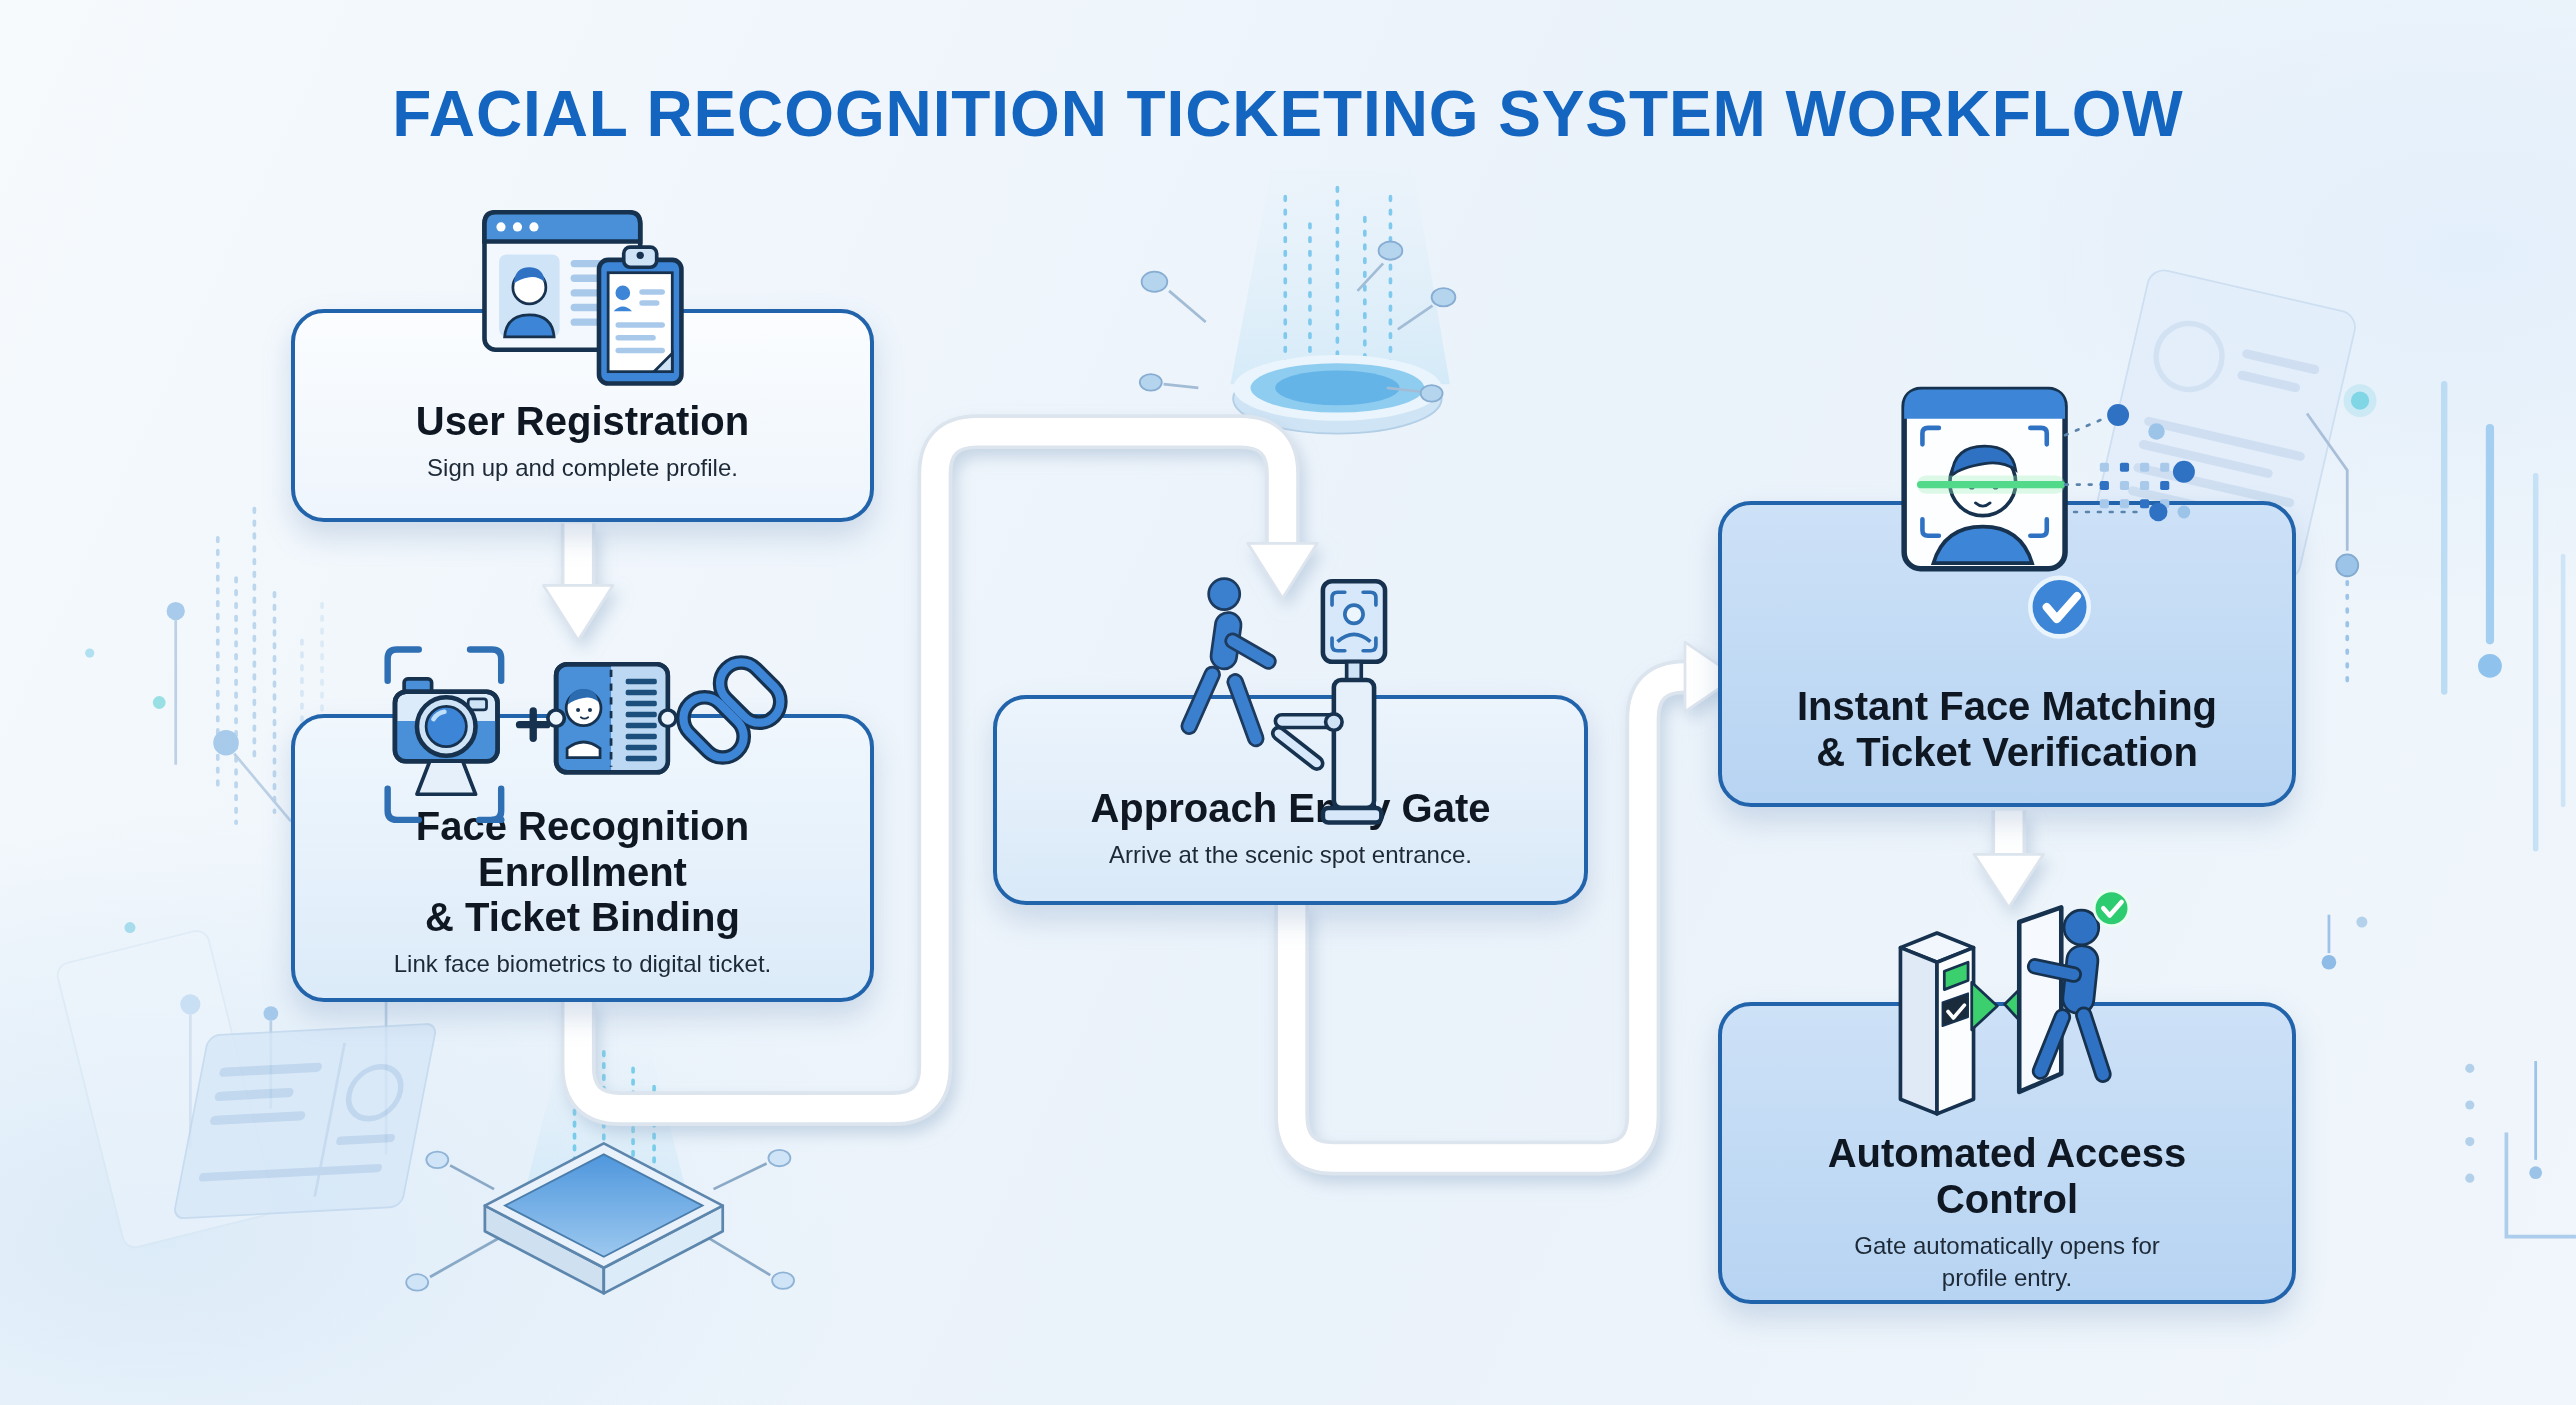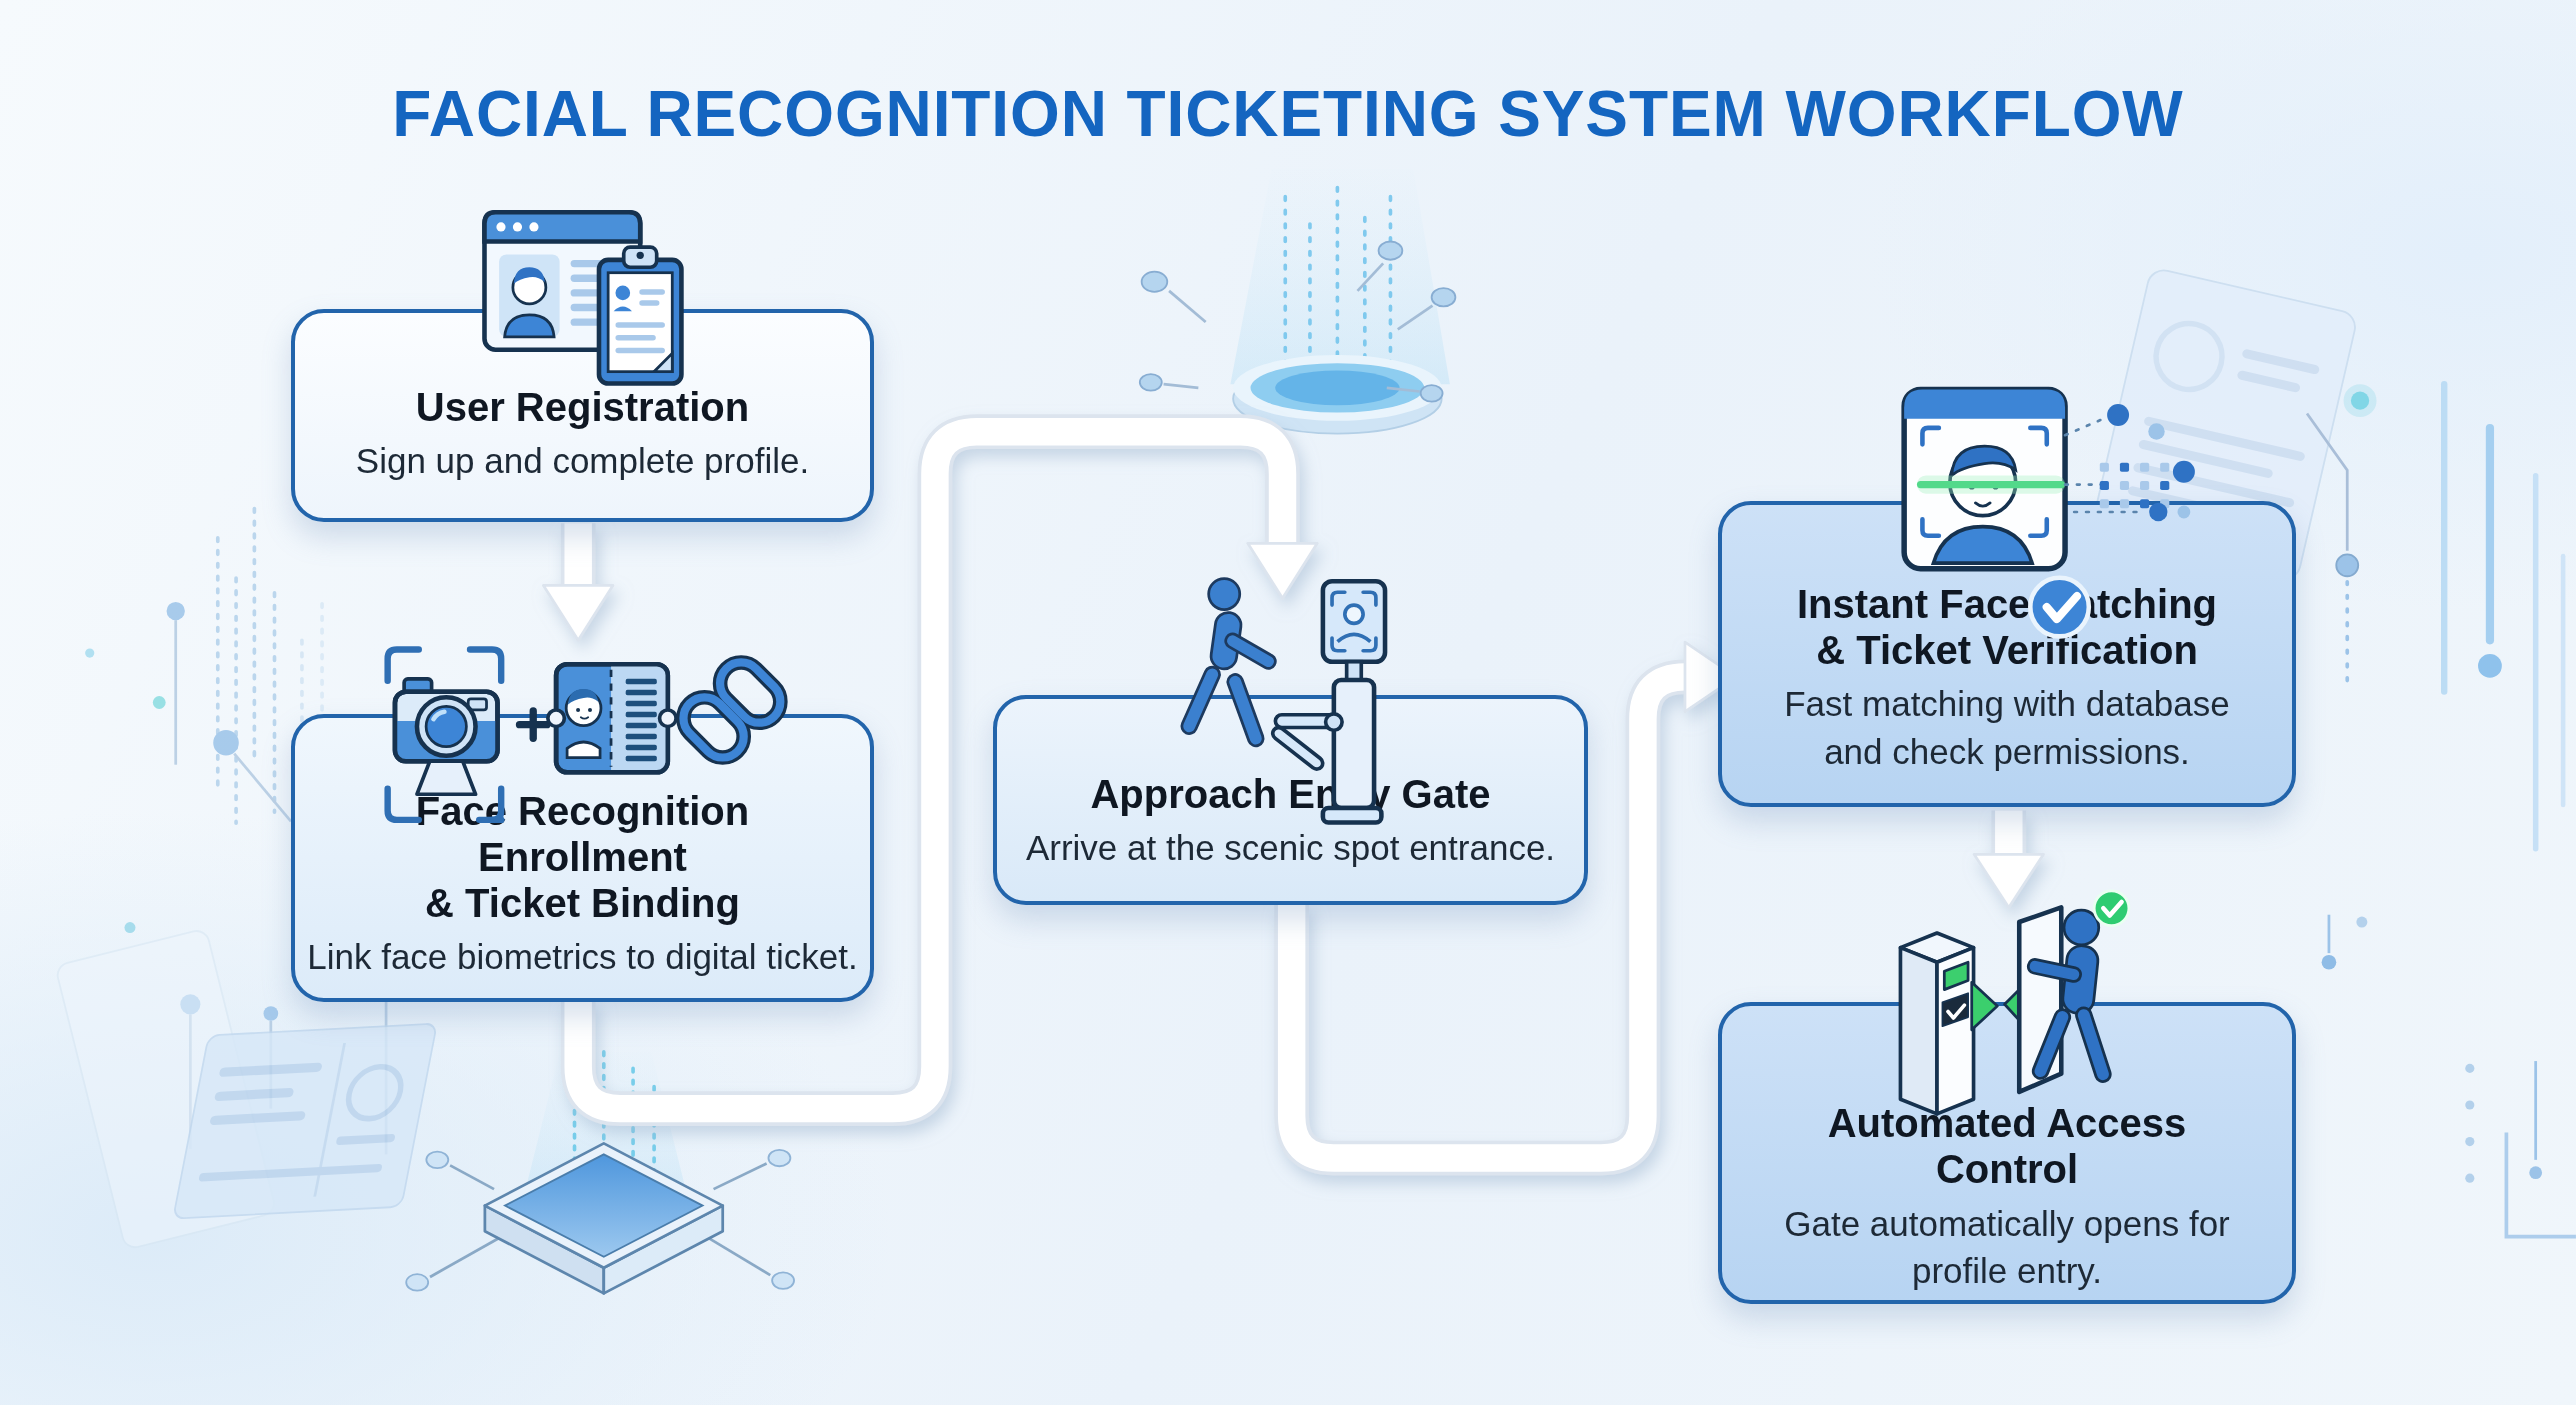--- a/index.html
+++ b/index.html
@@ -20,21 +20,21 @@
     position:absolute;border:4.6px solid #2264ab;border-radius:33px;
     display:flex;flex-direction:column;justify-content:flex-end;align-items:center;
     text-align:center;box-shadow:0 14.6px 29px rgba(110,145,185,.28);z-index:2;box-sizing:border-box;
   }
   .b1{left:291px;top:309px;width:583px;height:213px;background:linear-gradient(180deg,#fbfdff,#eef5fc);padding-bottom:33px}
   .b2{left:291px;top:714px;width:583px;height:288px;background:linear-gradient(180deg,#f0f7fd,#dcebf9);padding-bottom:17px}
   .b3{left:993px;top:695px;width:595px;height:210px;background:linear-gradient(180deg,#ecf4fc,#d9e9f8);padding-bottom:29px}
   .b4{left:1718px;top:501px;width:578px;height:306px;background:linear-gradient(180deg,#cde1f7,#b7d4f2);padding-bottom:27.4px}
   .b5{left:1718px;top:1002px;width:578px;height:302px;background:linear-gradient(180deg,#cde1f7,#b7d4f2);padding-bottom:5px}
   .box-title{margin:0;font-size:40px;font-weight:800;line-height:1.14;color:#0f1722;white-space:pre-line}
-  .box-sub{margin:7.3px 0 0;font-size:35px;font-weight:400;line-height:1.36;color:#1d2936;white-space:pre-line}
+  .box-sub{margin:7.3px 0 0;font-size:24px;font-weight:400;line-height:1.36;color:#1d2936;white-space:pre-line}
   svg.abs{position:absolute;overflow:visible}
   .lay0{z-index:0}.lay1{z-index:1}.lay3{z-index:3}
 </style>
 </head>
 <body>
 
 <div class="canvas">
 
   <svg class="abs lay0" style="left:0;top:0" width="2576" height="1405" viewBox="0 0 2816 1536">
     <defs>
@@ -230,22 +230,20 @@
 &amp; Ticket Binding</h2>
     <p class="box-sub">Link face biometrics to digital ticket.</p>
   </div>
   <div class="box b3">
     <h2 class="box-title">Approach Entry Gate</h2>
     <p class="box-sub">Arrive at the scenic spot entrance.</p>
   </div>
   <div class="box b4">
     <h2 class="box-title">Instant Face Matching
 &amp; Ticket Verification</h2>
-    <p class="box-sub">Fast matching with database
-and check permissions.</p>
   </div>
   <div class="box b5">
     <h2 class="box-title">Automated Access
 Control</h2>
     <p class="box-sub">Gate automatically opens for
 profile entry.</p>
   </div>
 
   <svg class="abs lay3" style="left:468px;top:203px" width="229" height="188" viewBox="0 0 250 205">
     <rect x="18" y="10" width="170" height="150" rx="12" fill="#f2f8fe" stroke="#16324f" stroke-width="5"></rect>

